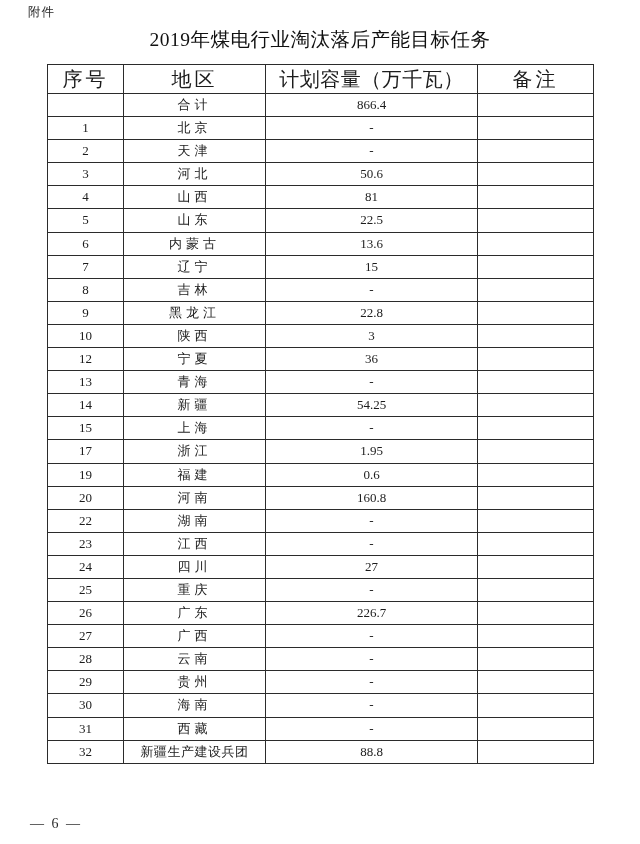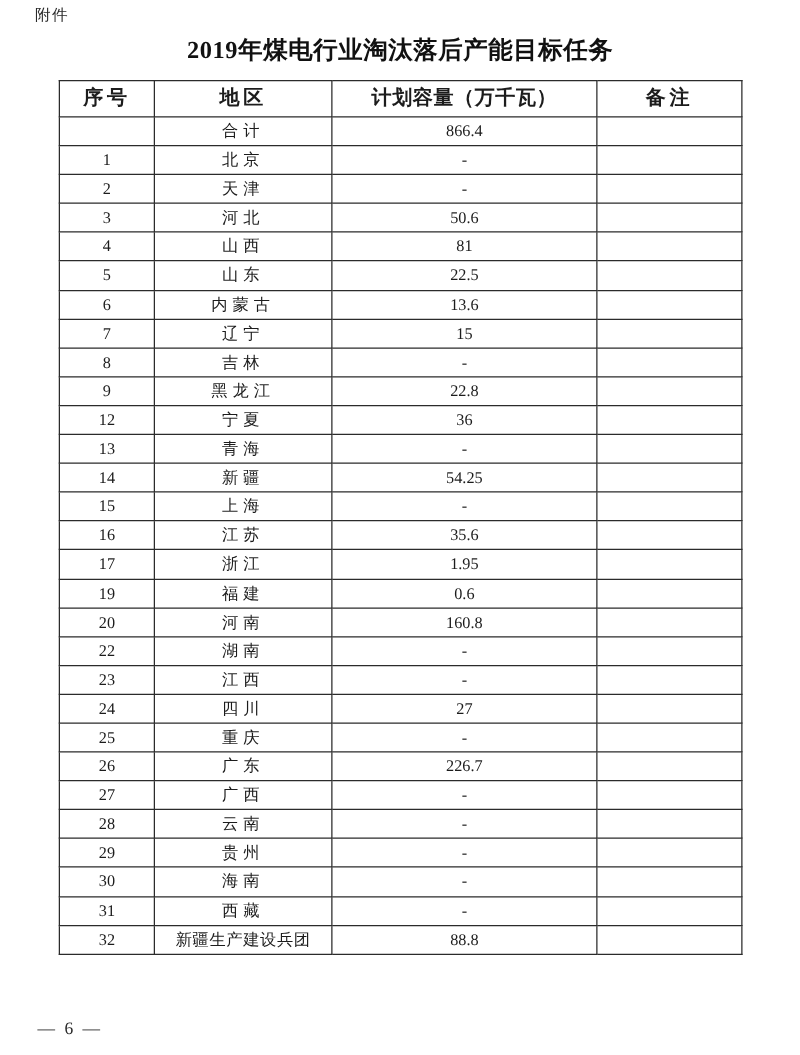--- a/index.html
+++ b/index.html
@@ -31,21 +31,21 @@
     letter-spacing: 1px;
     color: #2a2a2a;
   }
   .doc-title {
     position: absolute;
     top: 26px;
     left: 0;
     width: 640px;
     text-align: center;
     font-size: 19.5px;
-    font-weight: bold;
+    font-weight: normal;
     letter-spacing: 0.5px;
     color: #111;
     font-family: "Liberation Serif", "DejaVu Serif", serif;
   }
   .table-wrap {
     position: absolute;
     top: 64px;
     left: 47px;
     width: 546px;
   }
@@ -66,22 +66,22 @@
     font-size: 13px;
     padding: 0;
     height: 22.1px;
     line-height: 22.1px;
     color: #1c1c1c;
     font-family: "Liberation Serif", "DejaVu Serif", serif;
   }
   table.data thead th {
     height: 28px;
     line-height: 28px;
-    font-size: 16px;
-    font-weight: bold;
+    font-size: 20px;
+    font-weight: normal;
     letter-spacing: 3px;
   }
   table.data thead th.hdr-cap {
     letter-spacing: 0.5px;
   }
   table.data tr.total td {
     font-weight: normal;
   }
   table.data td.num {
     font-family: "Liberation Serif", "DejaVu Serif", serif;
@@ -182,20 +182,26 @@
             <td class="num">-</td>
             <td></td>
           </tr>
           <tr>
             <td>9</td>
             <td class="region">黑龙江</td>
             <td class="num">22.8</td>
             <td></td>
           </tr>
           <tr>
+            <td>10</td>
+            <td class="region">陕西</td>
+            <td class="num">3</td>
+            <td></td>
+          </tr>
+          <tr>
             <td>12</td>
             <td class="region">宁夏</td>
             <td class="num">36</td>
             <td></td>
           </tr>
           <tr>
             <td>13</td>
             <td class="region">青海</td>
             <td class="num">-</td>
             <td></td>
@@ -206,26 +212,20 @@
             <td class="num">54.25</td>
             <td></td>
           </tr>
           <tr>
             <td>15</td>
             <td class="region">上海</td>
             <td class="num">-</td>
             <td></td>
           </tr>
           <tr>
-            <td>16</td>
-            <td class="region">江苏</td>
-            <td class="num">35.6</td>
-            <td></td>
-          </tr>
-          <tr>
             <td>17</td>
             <td class="region">浙江</td>
             <td class="num">1.95</td>
             <td></td>
           </tr>
           <tr>
             <td>19</td>
             <td class="region">福建</td>
             <td class="num">0.6</td>
             <td></td>

